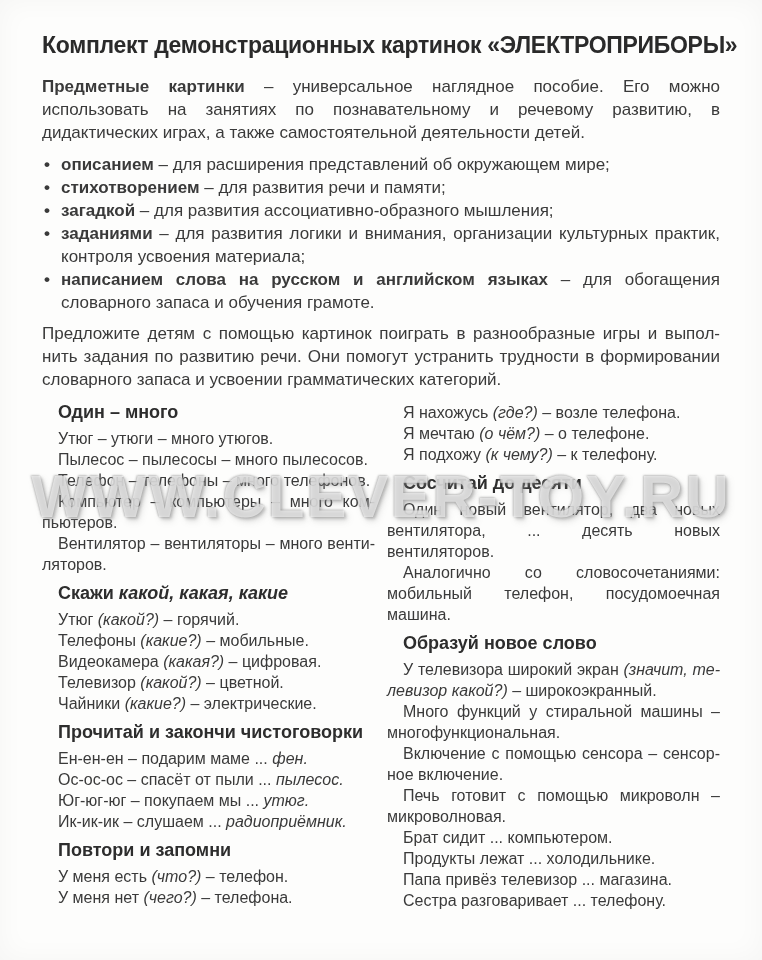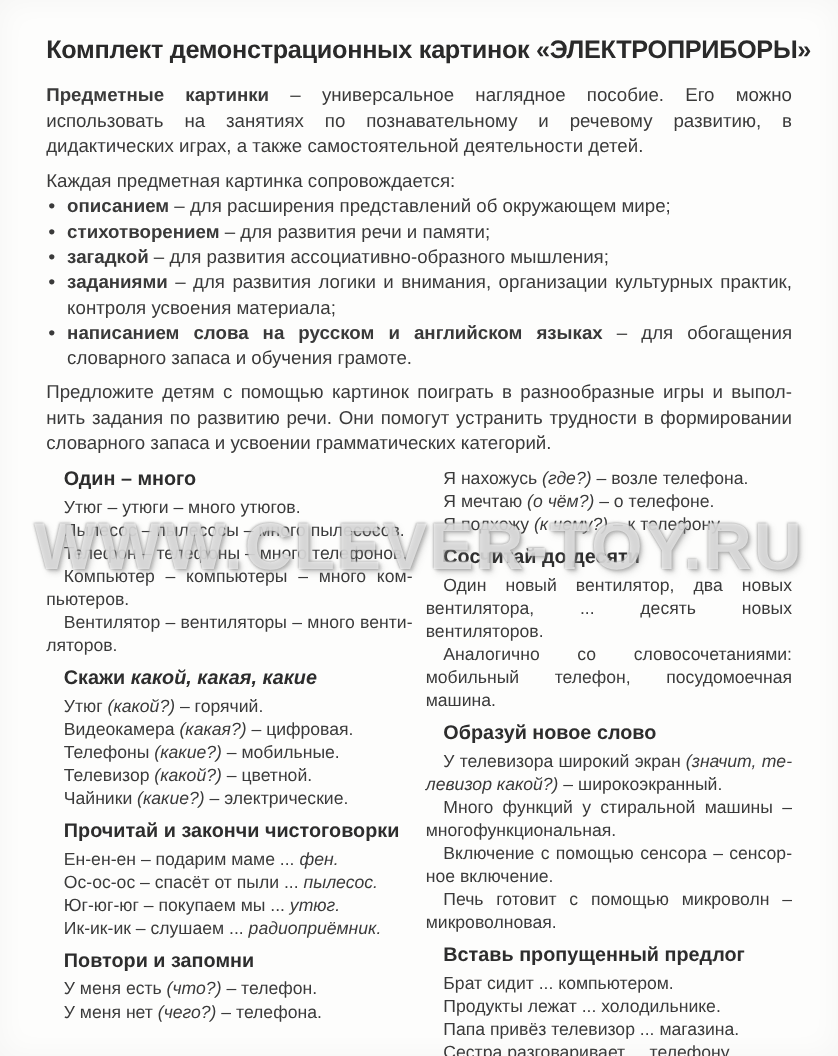--- a/index.html
+++ b/index.html
@@ -56,21 +56,20 @@
 </head>
 <body>
 
 <div class="page">
   <div class="watermark">WWW.CLEVER-TOY.RU</div>
 
   <h1 class="title">Комплект демонстрационных картинок «ЭЛЕКТРОПРИБОРЫ»</h1>
 
   <p class="para"><span class="b">Предметные картинки</span><span> – универсальное наглядное пособие. Его можно использовать на занятиях по познавательному и речевому развитию, в дидактических играх, а также самостоятельной деятельности детей.</span></p>
 
-  <p class="para lead">Каждая предметная картинка сопровождается:</p>
 
   <ul class="features">
     <li><span class="b">описанием</span><span> – для расширения представлений об окружающем мире;</span></li>
     <li><span class="b">стихотворением</span><span> – для развития речи и памяти;</span></li>
     <li><span class="b">загадкой</span><span> – для развития ассоциативно-образного мышления;</span></li>
     <li><span class="b">заданиями</span><span> – для развития логики и внимания, организации культурных практик, контроля усвоения материала;</span></li>
     <li><span class="b">написанием слова на русском и английском языках</span><span> – для обогащения словарного запаса и обучения грамоте.</span></li>
   </ul>
 
   <p class="para">Предложите детям с помощью картинок поиграть в разнообразные игры и выпол­нить задания по развитию речи. Они помогут устранить трудности в формировании словарного запаса и усвоении грамматических категорий.</p>
@@ -82,22 +81,22 @@
         <h3 class="sec-h"><span class="b">Один – много</span></h3>
         <p class="line"><span>Утюг – утюги – много утюгов.</span></p>
         <p class="line"><span>Пылесос – пылесосы – много пылесосов.</span></p>
         <p class="line"><span>Телефон – телефоны – много телефонов.</span></p>
         <p class="line"><span>Компьютер – компьютеры – много ком­пьютеров.</span></p>
         <p class="line"><span>Вентилятор – вентиляторы – много венти­ляторов.</span></p>
       </section>
       <section>
         <h3 class="sec-h"><span class="b">Скажи </span><span class="b i">какой, какая, какие</span></h3>
         <p class="line"><span>Утюг </span><span class="i">(какой?)</span><span> – горячий.</span></p>
+        <p class="line"><span>Телефоны </span><span class="i">(какие?)</span><span> – мобильные.</span></p>
         <p class="line"><span>Видеокамера </span><span class="i">(какая?)</span><span> – цифровая.</span></p>
-        <p class="line"><span>Телефоны </span><span class="i">(какие?)</span><span> – мобильные.</span></p>
         <p class="line"><span>Телевизор </span><span class="i">(какой?)</span><span> – цветной.</span></p>
         <p class="line"><span>Чайники </span><span class="i">(какие?)</span><span> – электрические.</span></p>
       </section>
       <section>
         <h3 class="sec-h"><span class="b">Прочитай и закончи чистоговорки</span></h3>
         <p class="line"><span>Ен-ен-ен – подарим маме ... </span><span class="i">фен.</span></p>
         <p class="line"><span>Ос-ос-ос – спасёт от пыли ... </span><span class="i">пылесос.</span></p>
         <p class="line"><span>Юг-юг-юг – покупаем мы ... </span><span class="i">утюг.</span></p>
         <p class="line"><span>Ик-ик-ик – слушаем ... </span><span class="i">радиоприёмник.</span></p>
       </section>
@@ -120,21 +119,20 @@
         <p class="line"><span>Аналогично со словосочетаниями: мобиль­ный телефон, посудомоечная машина.</span></p>
       </section>
       <section>
         <h3 class="sec-h"><span class="b">Образуй новое слово</span></h3>
         <p class="line"><span>У телевизора широкий экран </span><span class="i">(значит, те­левизор какой?)</span><span> – широкоэкранный.</span></p>
         <p class="line"><span>Много функций у стиральной машины – многофункциональная.</span></p>
         <p class="line"><span>Включение с помощью сенсора – сенсор­ное включение.</span></p>
         <p class="line"><span>Печь готовит с помощью микроволн – мик­роволновая.</span></p>
       </section>
       <section>
-        <h3 class="sec-h"><span class="b">Вставь пропущенный предлог</span></h3>
         <p class="line"><span>Брат сидит ... компьютером.</span></p>
         <p class="line"><span>Продукты лежат ... холодильнике.</span></p>
         <p class="line"><span>Папа привёз телевизор ... магазина.</span></p>
         <p class="line"><span>Сестра разговаривает ... телефону.</span></p>
 
       </section>
 
     </div>
 
   </div>

